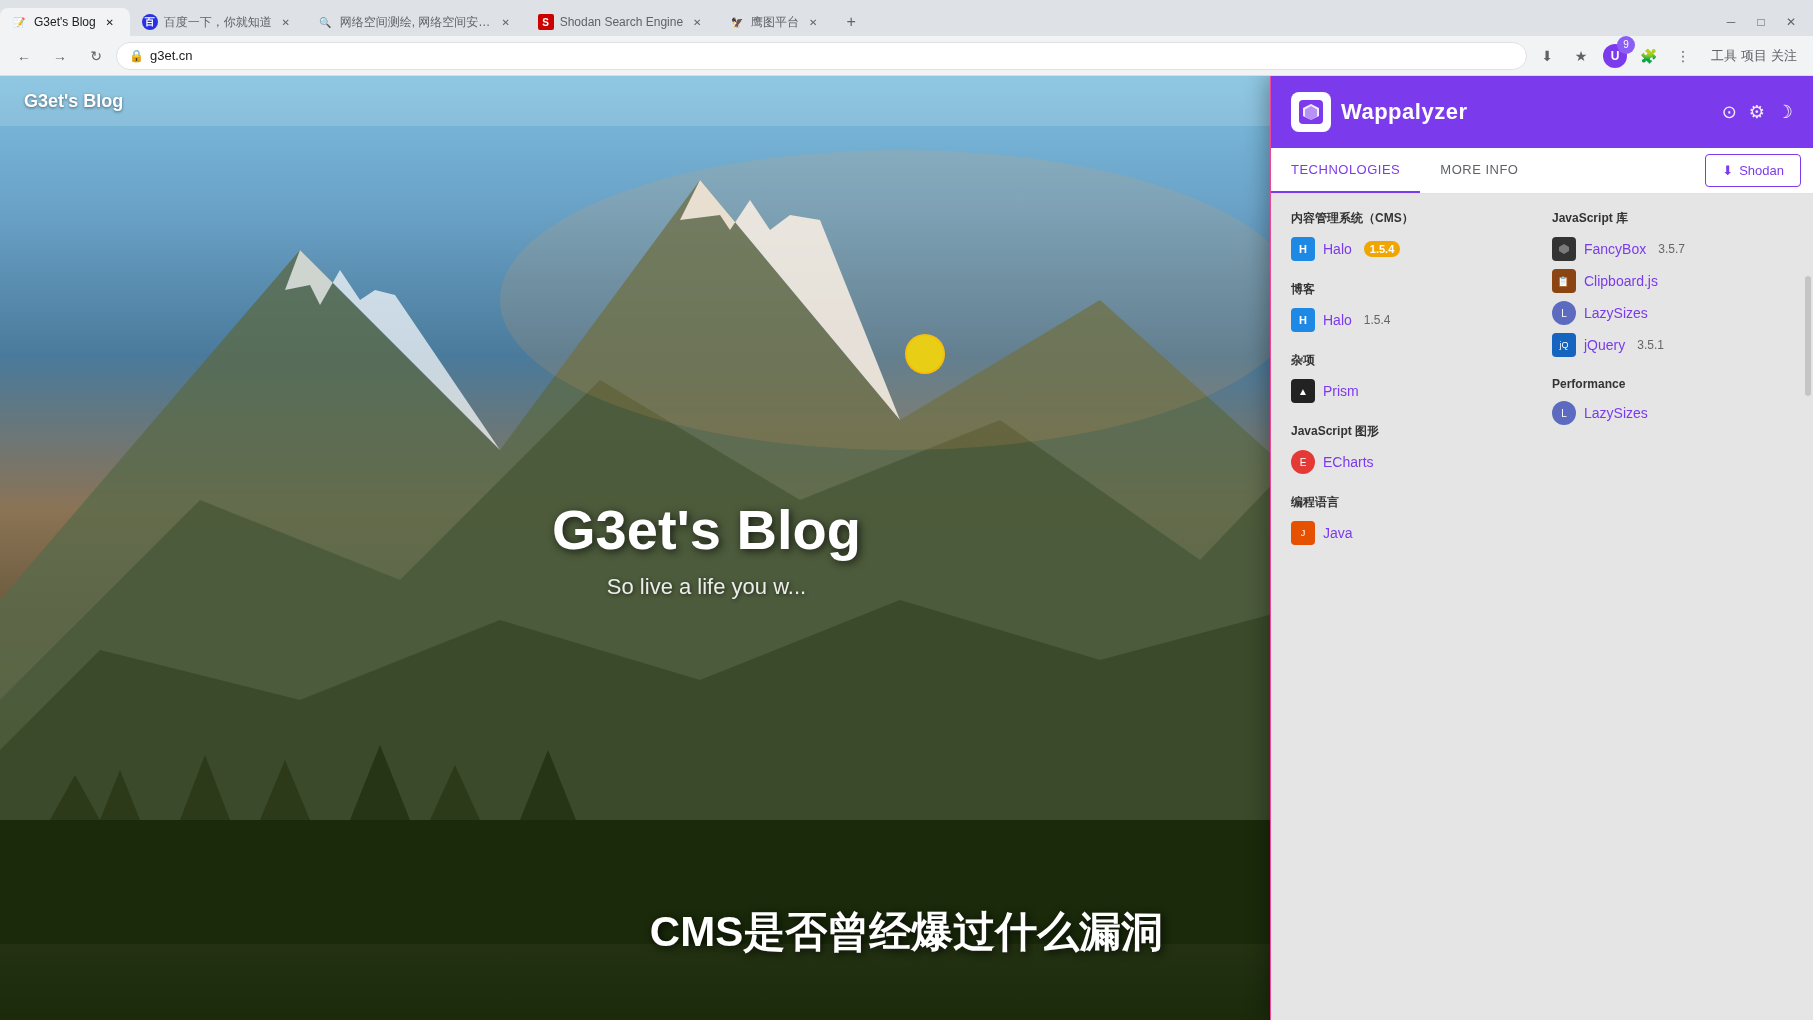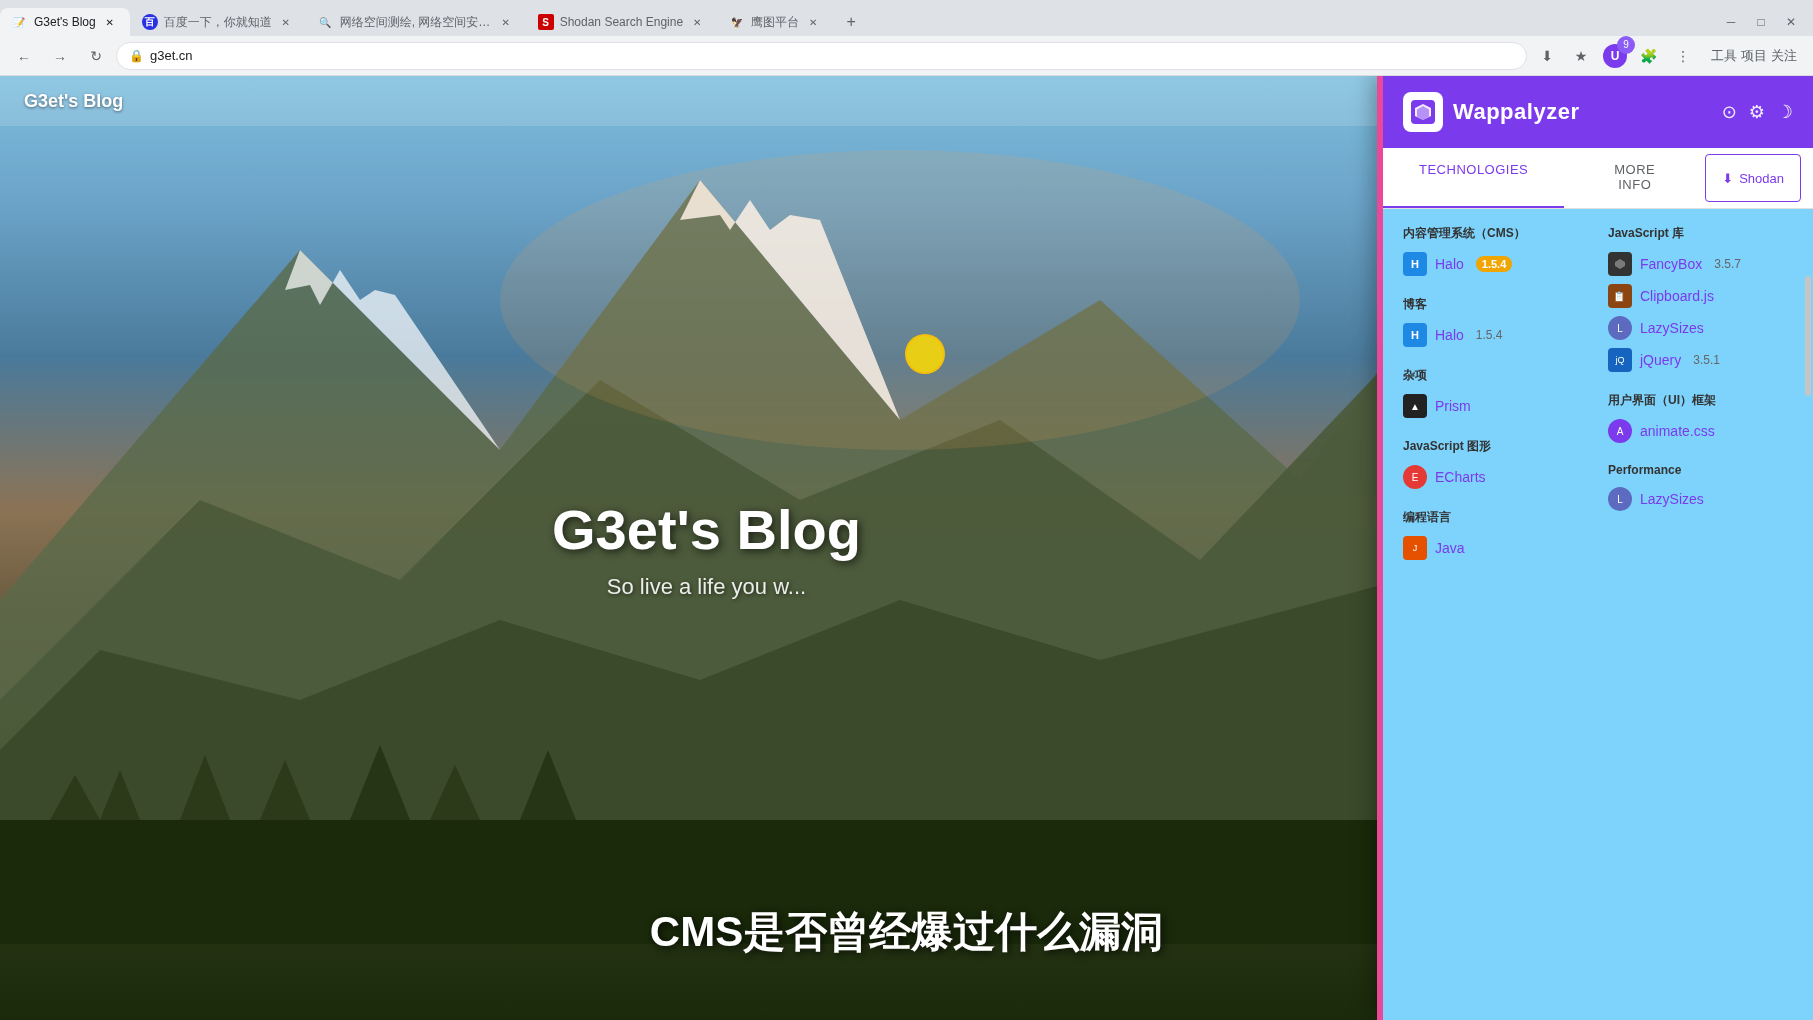--- a/index.html
+++ b/index.html
@@ -217,23 +217,23 @@
       text-shadow: 2px 2px 8px rgba(0,0,0,0.8);
       white-space: nowrap;
       z-index: 10;
     }
 
     
     .wappalyzer-panel {
       position: absolute;
       top: 0;
       right: 0;
-      width: 436px;
-      background: #7dd3fc;
-      border-left: 6px solid #ec4899;
+      width: 543px;
+      background: #e5e5e5;
+      border-left: 1px solid #ec4899;
       box-shadow: -4px 0 20px rgba(0,0,0,0.3);
       display: flex;
       flex-direction: column;
       height: 100%;
       z-index: 50;
     }
     .panel-header {
       background: #7c3aed;
       padding: 16px 20px;
       display: flex;
@@ -269,21 +269,21 @@
       cursor: pointer;
       opacity: 0.9;
     }
 
     .panel-tabs {
       display: flex;
       border-bottom: 1px solid #e0e0e0;
       background: white;
     }
     .panel-tab {
-      padding: 14px 36px;
+      padding: 14px 20px;
       font-size: 13px;
       font-weight: 500;
       cursor: pointer;
       color: #5f6368;
       border-bottom: 2px solid transparent;
       letter-spacing: 0.5px;
       text-transform: uppercase;
       text-align: center;
     }
     .panel-tab.active {
@@ -667,27 +667,20 @@
               <div class="lazysizes-icon tech-favicon">L</div>
               <span class="tech-name">LazySizes</span>
             </div>
             <div class="tech-item">
               <div class="jquery-icon tech-favicon">jQ</div>
               <span class="tech-name">jQuery</span>
               <span class="tech-version">3.5.1</span>
             </div>
           </div>
 
-          <div class="tech-section">
-            <div class="tech-section-title">用户界面（UI）框架</div>
-            <div class="tech-item">
-              <div class="animate-icon tech-favicon">A</div>
-              <span class="tech-name">animate.css</span>
-            </div>
-          </div>
 
           <div class="tech-section">
             <div class="tech-section-title">Performance</div>
             <div class="tech-item">
               <div class="lazysizes-icon tech-favicon">L</div>
               <span class="tech-name">LazySizes</span>
             </div>
           </div>
 
         </div>

